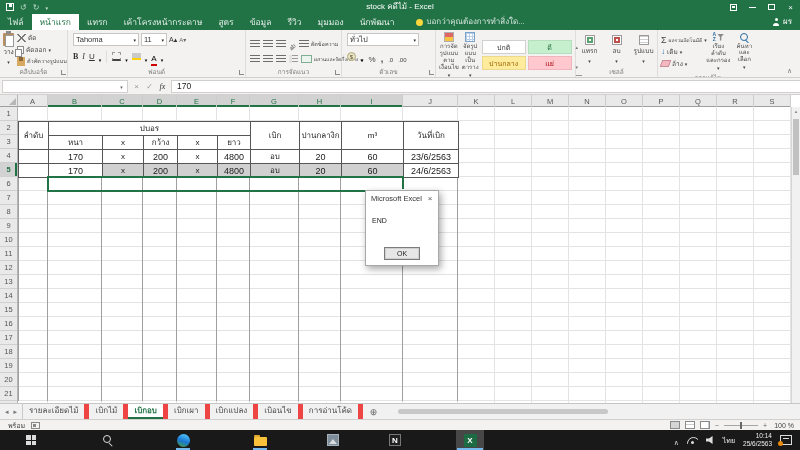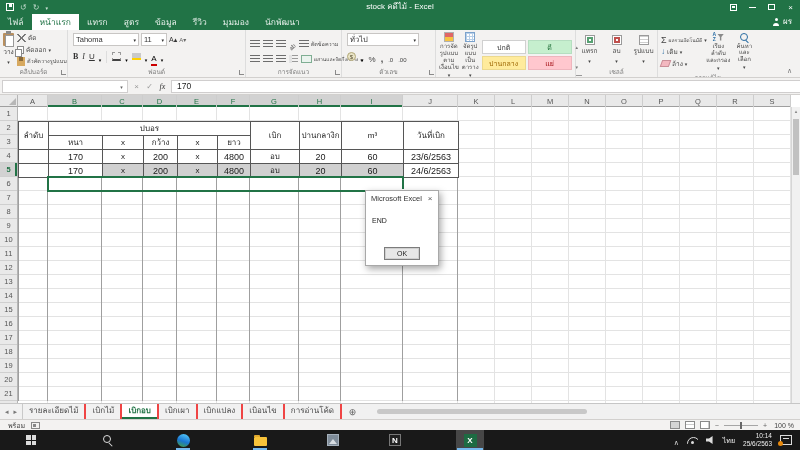--- a/index.html
+++ b/index.html
@@ -154,21 +154,21 @@
   .dlg-x{margin-left:auto;color:#555;font-size:8px;width:10px;text-align:center;}
   .dlg-body{font-size:7px;color:#222;padding:14px 0 0 6px;}
   .dlg-ok{position:absolute;bottom:5px;left:50%;transform:translateX(-50%);width:36px;height:13px;font-size:7px;color:#222;
           background:#e7e7e7;border:1px solid #7c7c7c;box-shadow:inset 0 0 0 1px #cfcfcf;font-family:"Liberation Sans",sans-serif;}
 
   
   .sheetbar{position:absolute;top:403px;left:0;width:800px;height:16px;background:#f1f1f1;border-top:1px solid #c6c6c6;display:flex;align-items:stretch;font-size:8px;}
   .snav{display:flex;align-items:center;gap:5px;color:#777;padding:0 5px;}
   .i-left::before{content:"◂";font-size:7px;}
   .i-right::before{content:"▸";font-size:7px;}
-  .stab{padding:0 6px;line-height:14px;border-right:2px solid #ef4444;color:#444;white-space:nowrap;}
+  .stab{padding:0 6px;line-height:14px;border-right:5px solid #ef4444;color:#444;white-space:nowrap;}
   .stab:first-of-type{border-left:1px solid #c9c9c9;}
   .stab.active{background:#fff;color:#217346;font-weight:bold;box-shadow:inset 0 -2px 0 #217346;}
   .addsheet{width:13px;height:13px;margin:1px 4px;color:#666;display:flex;align-items:center;justify-content:center;}
   .i-plus::before{content:"⊕";font-size:9px;}
   .hscroll{flex:1;margin:3px 8px;position:relative;}
   .hthumb{position:absolute;left:6px;width:210px;top:2px;bottom:2px;background:#c8c8c8;border-radius:4px;}
 
   
   .statusbar{position:absolute;top:419px;left:0;width:800px;height:11px;background:#f3f2f1;border-top:1px solid #d2d0ce;display:flex;align-items:center;font-size:7px;color:#444;}
   .ready{padding-left:8px;}
@@ -243,26 +243,31 @@
         </span>
       <span class="wbtn">×</span>
     </div>
   </div>
 
   <div class="tabrow">
     <div style="display:flex;margin-top:8px;">
         <div class="rtab file">ไฟล์</div>
         <div class="rtab active">หน้าแรก</div>
         <div class="rtab">แทรก</div>
+        <div class="rtab">เค้าโครงหน้ากระดาษ</div>
         <div class="rtab">สูตร</div>
         <div class="rtab">ข้อมูล</div>
         <div class="rtab">รีวิว</div>
         <div class="rtab">มุมมอง</div>
         <div class="rtab">นักพัฒนา</div>
       </div>
+    <div class="tellme">
+      <span class="i-bulb"></span>
+      <span>บอกว่าคุณต้องการทำสิ่งใด...</span>
+    </div>
     <div class="tr-spacer"></div>
     <div class="user">
       <span class="i-person"></span>
       <span>ผร</span>
     </div>
   </div>
 
   <div class="ribbon">
 
     <div class="rgroup" style="width:68px;">

